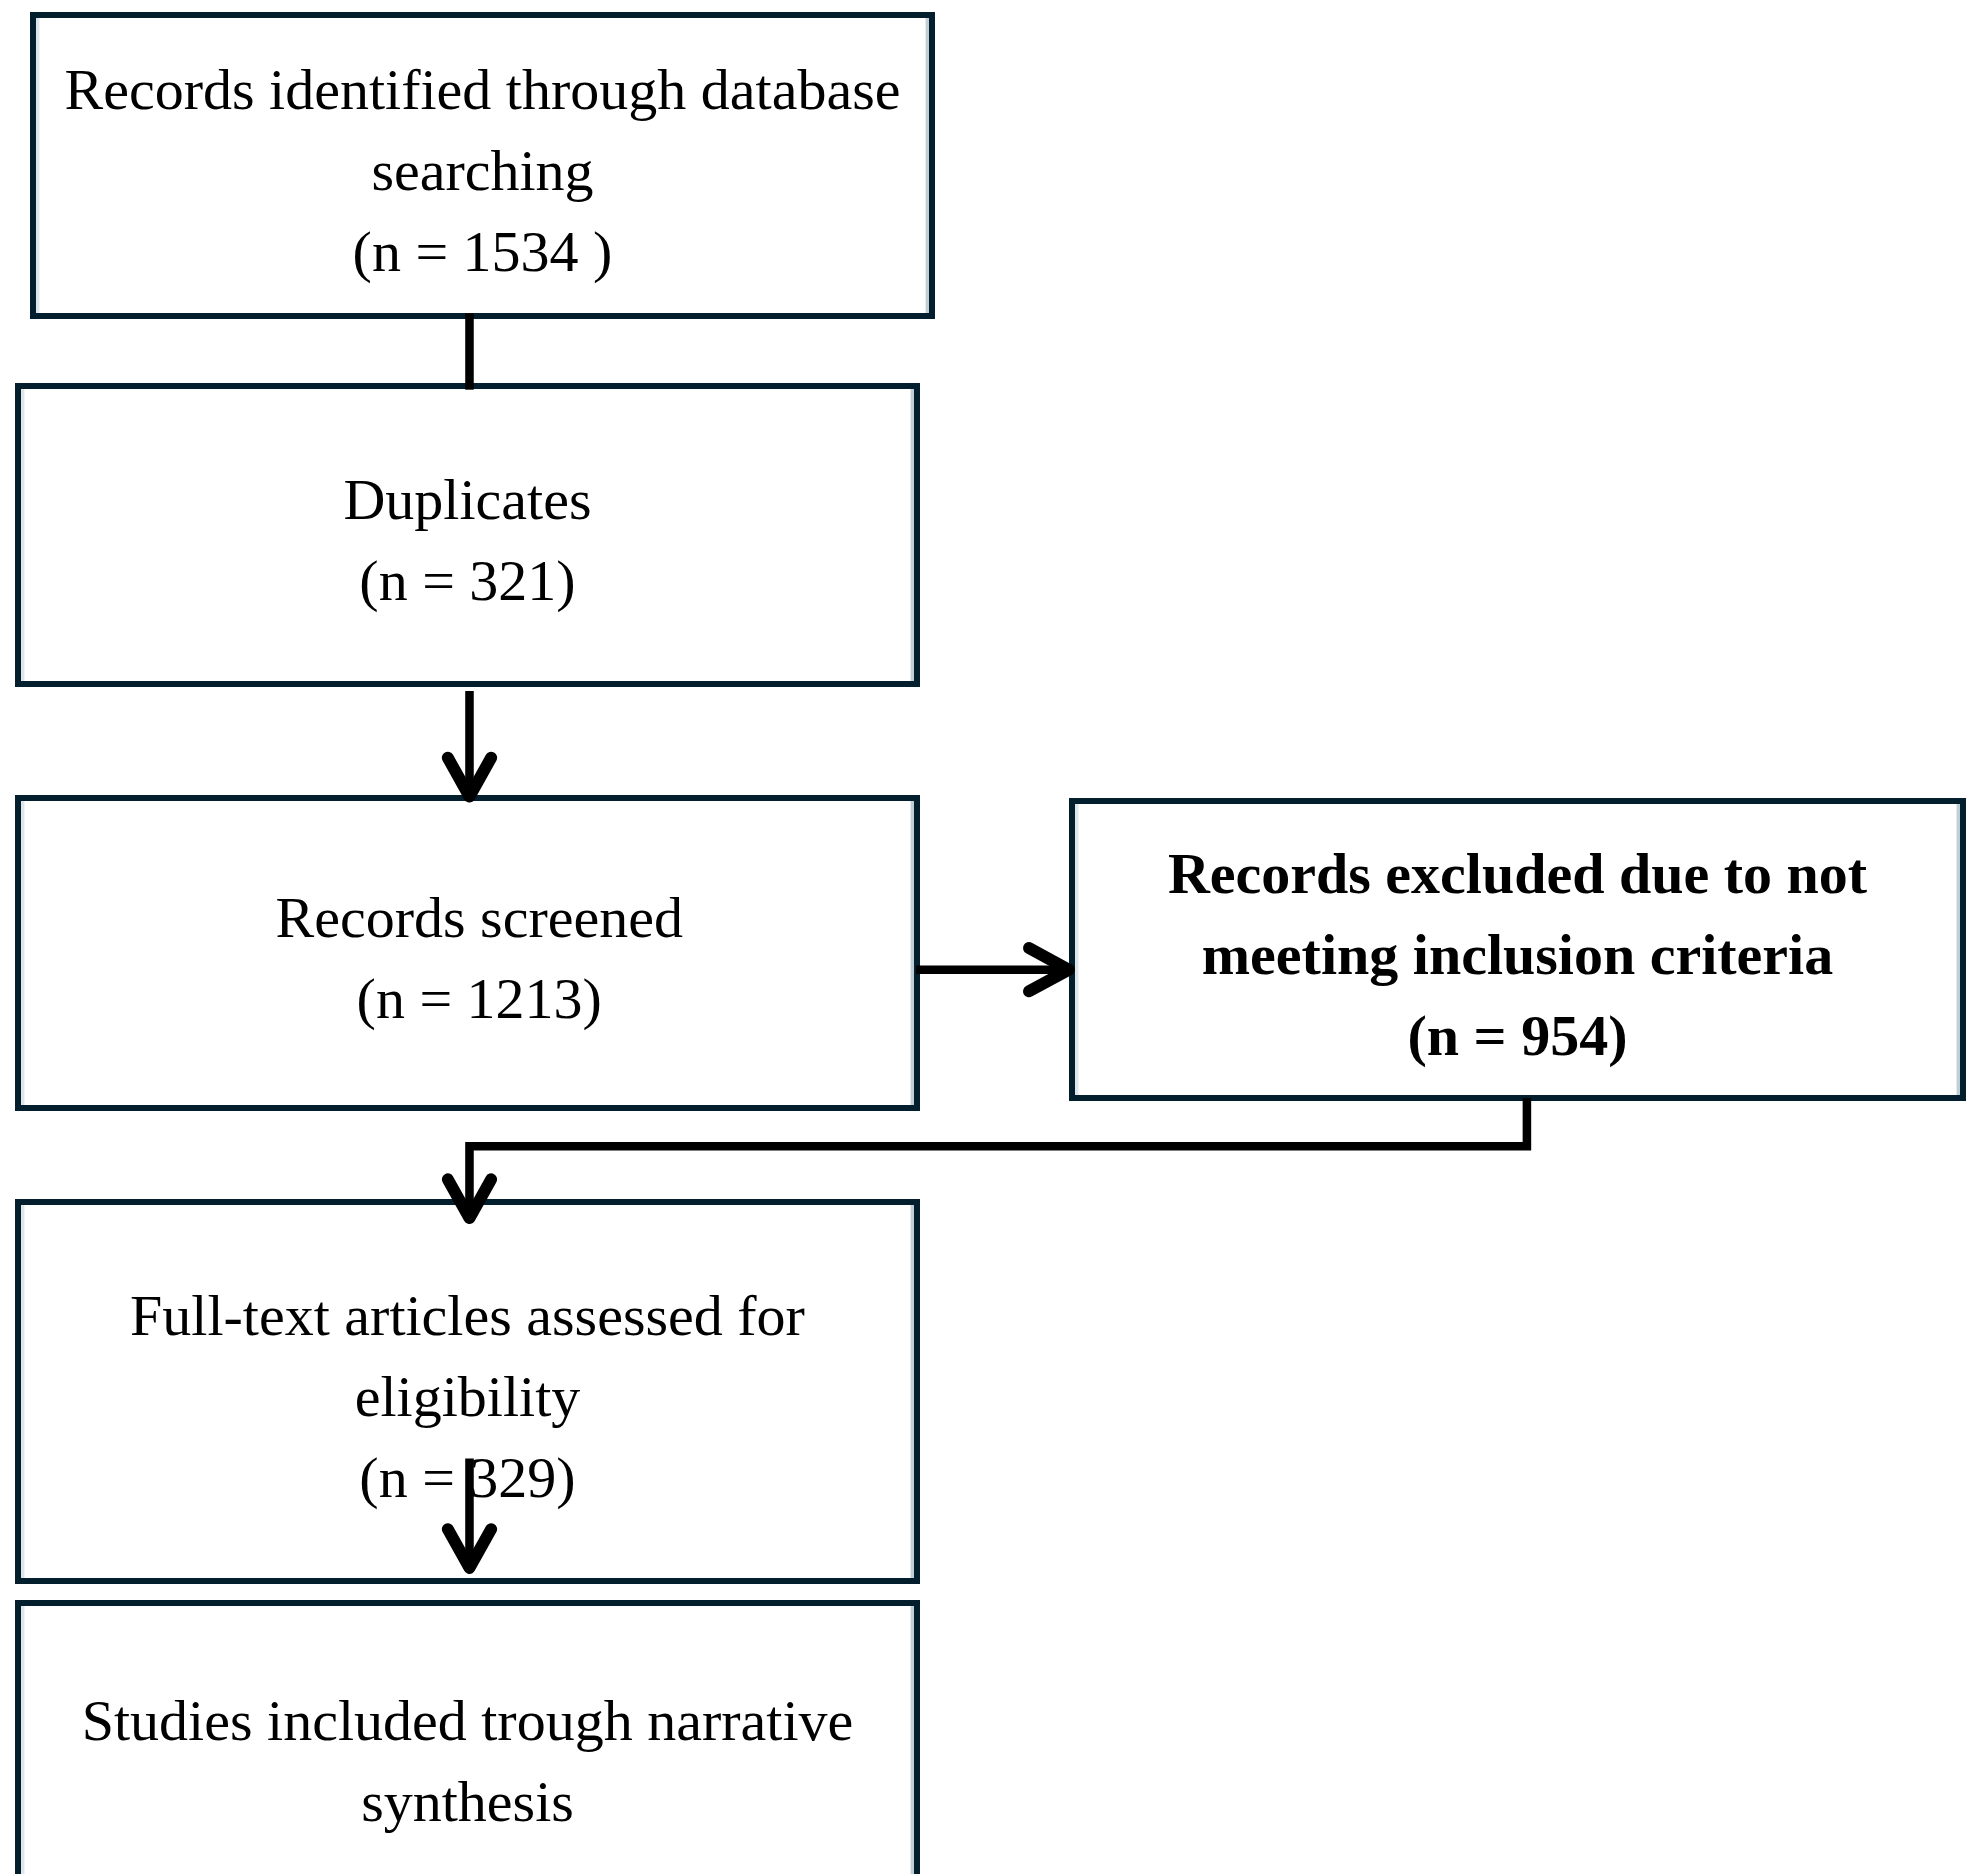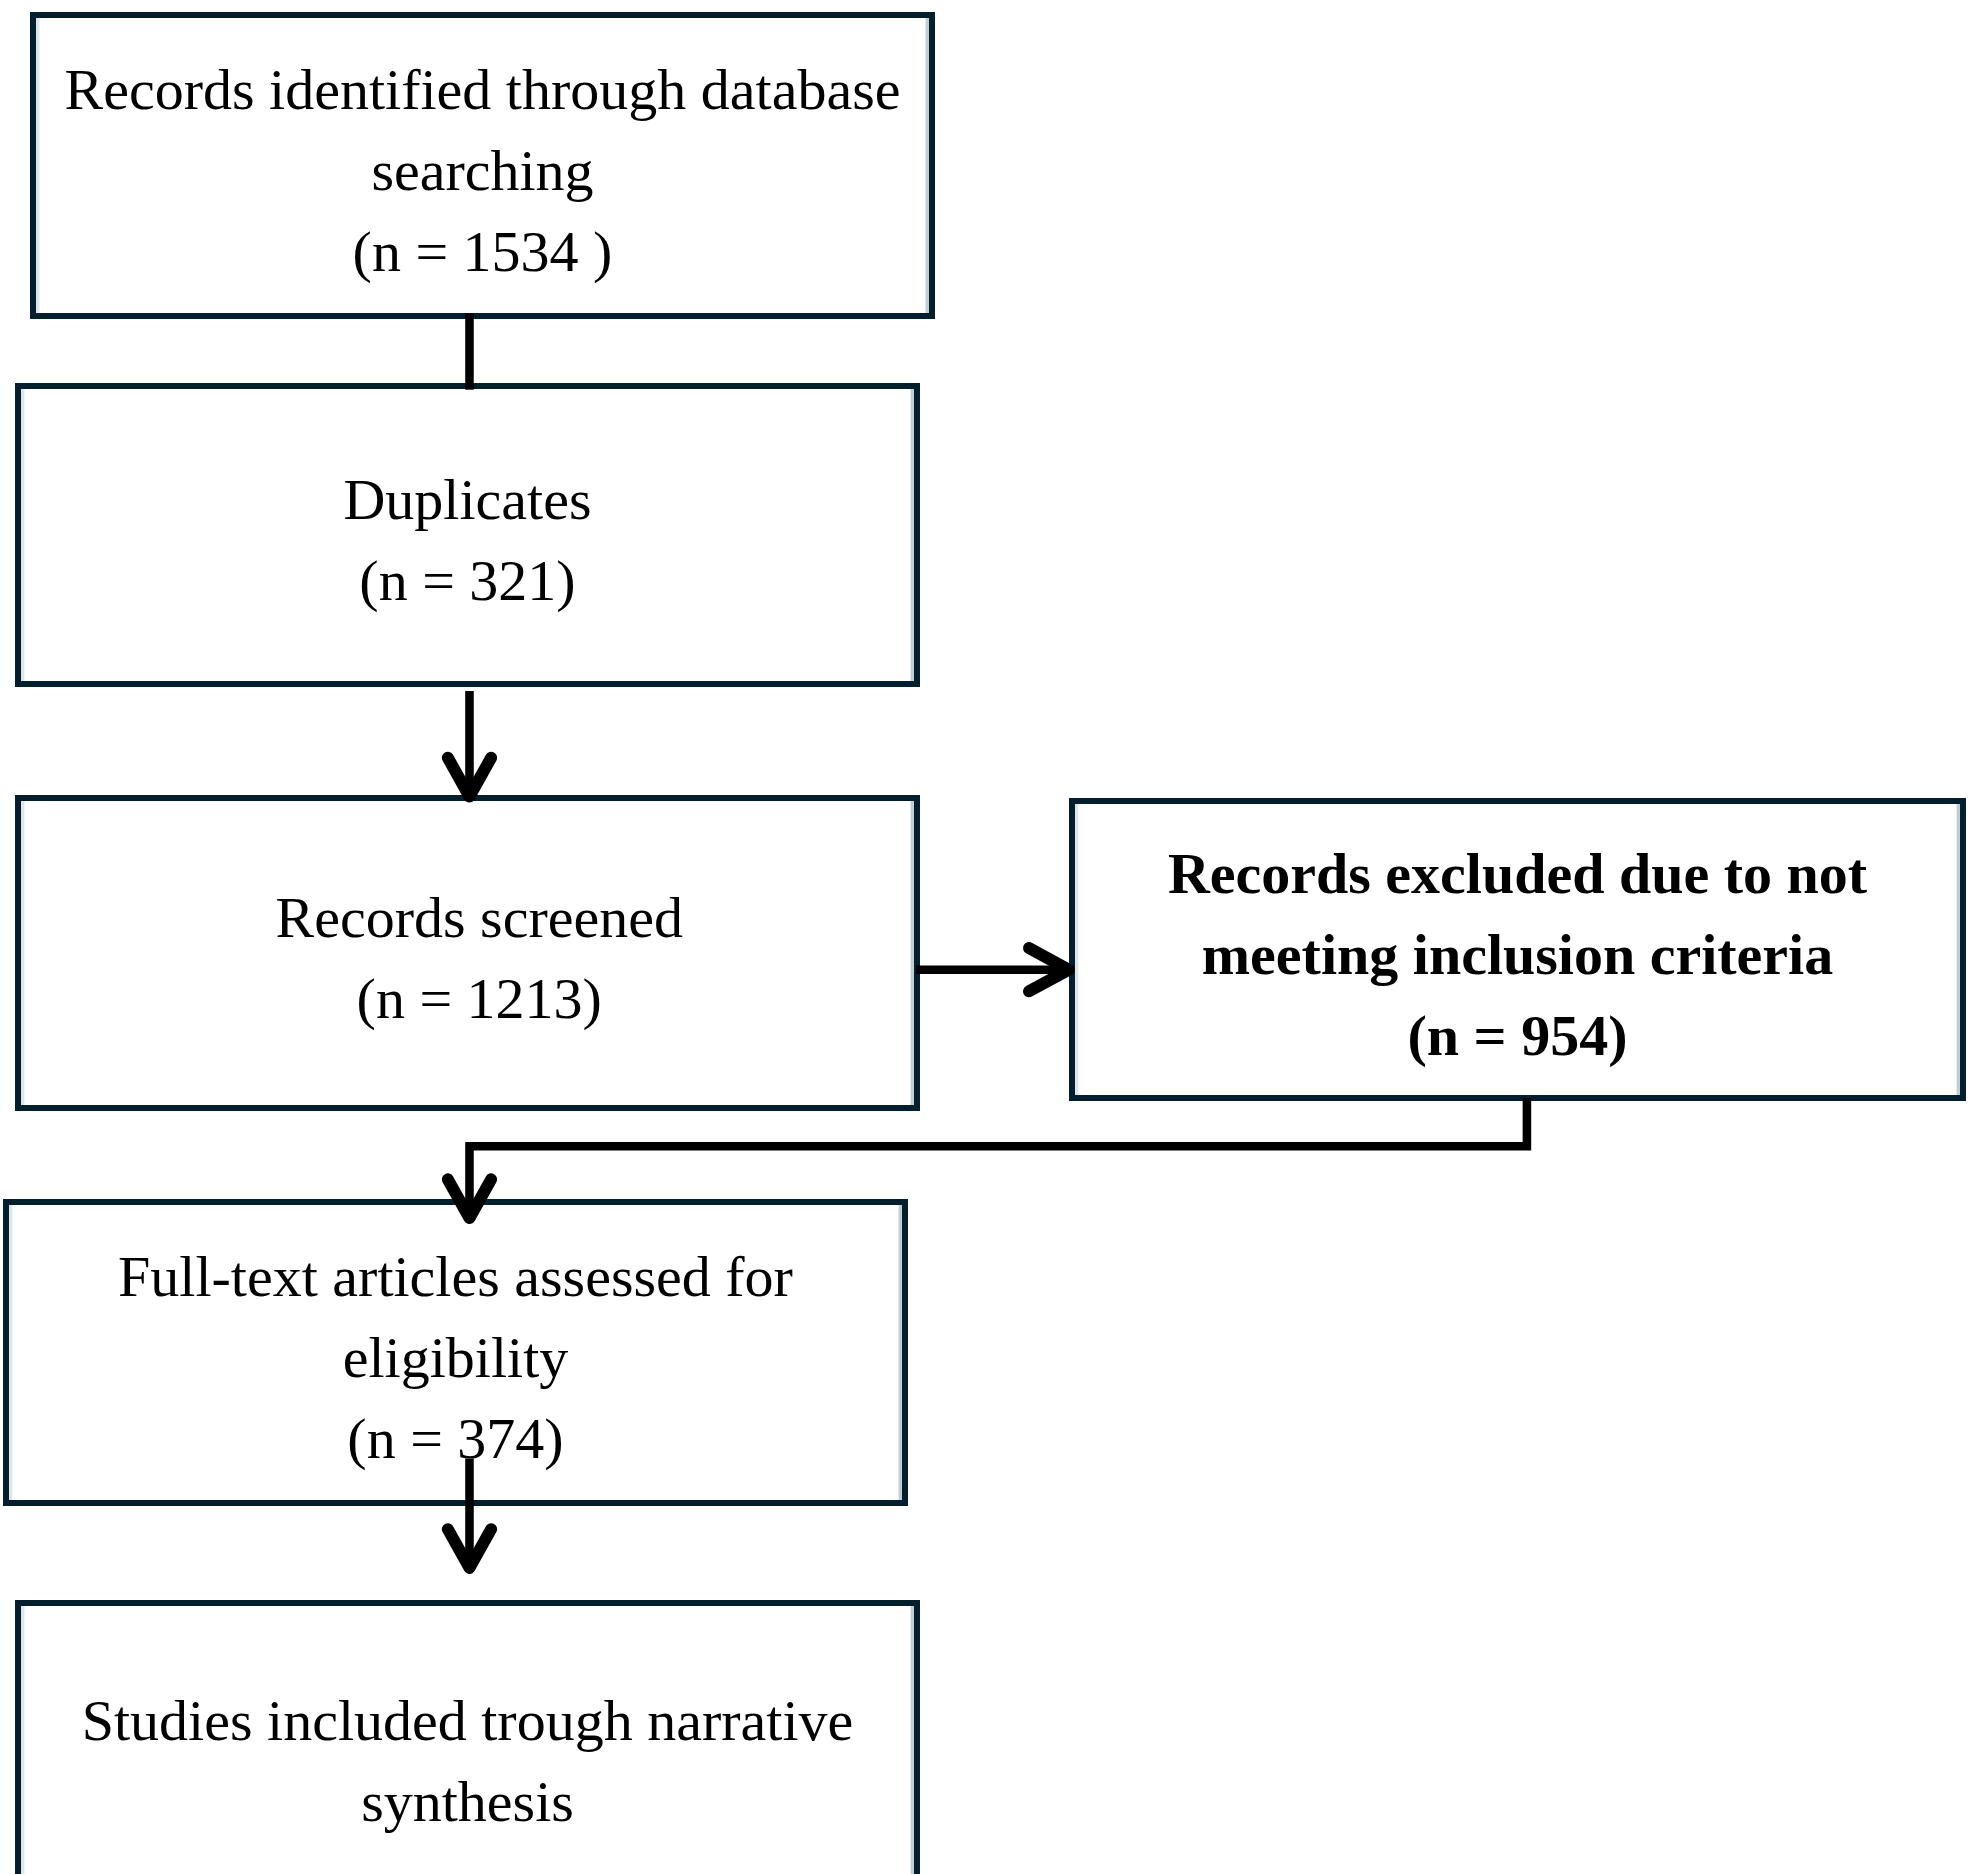--- a/index.html
+++ b/index.html
@@ -76,24 +76,24 @@
     <div class="line">Records screened</div>
     <div class="line">(n = 1213)</div>
   </div>
 
   <div class="box" style="left:1069px; top:798px; width:897px; height:303px;font-weight:bold;">
     <div class="line">Records excluded due to not</div>
     <div class="line">meeting inclusion criteria</div>
     <div class="line">(n = 954)</div>
   </div>
 
-  <div class="box" style="left:3px; top:1199px; width:905px; height:307px;">
+  <div class="box" style="left:15px; top:1199px; width:905px; height:385px;">
     <div class="line">Full-text articles assessed for</div>
     <div class="line">eligibility</div>
-    <div class="line">(n = 374)</div>
+    <div class="line">(n = 329)</div>
   </div>
 
   <div class="box" style="left:15px; top:1552px; width:905px; height:313px;margin-top:48px;">
     <div class="line">Studies included trough narrative</div>
     <div class="line">synthesis</div>
   </div>
 
   <svg id="connectors" width="1985" height="1875" viewBox="0 0 3484 3291">
 
     <line class="shaft" x1="824" y1="550" x2="824" y2="684"></line>

